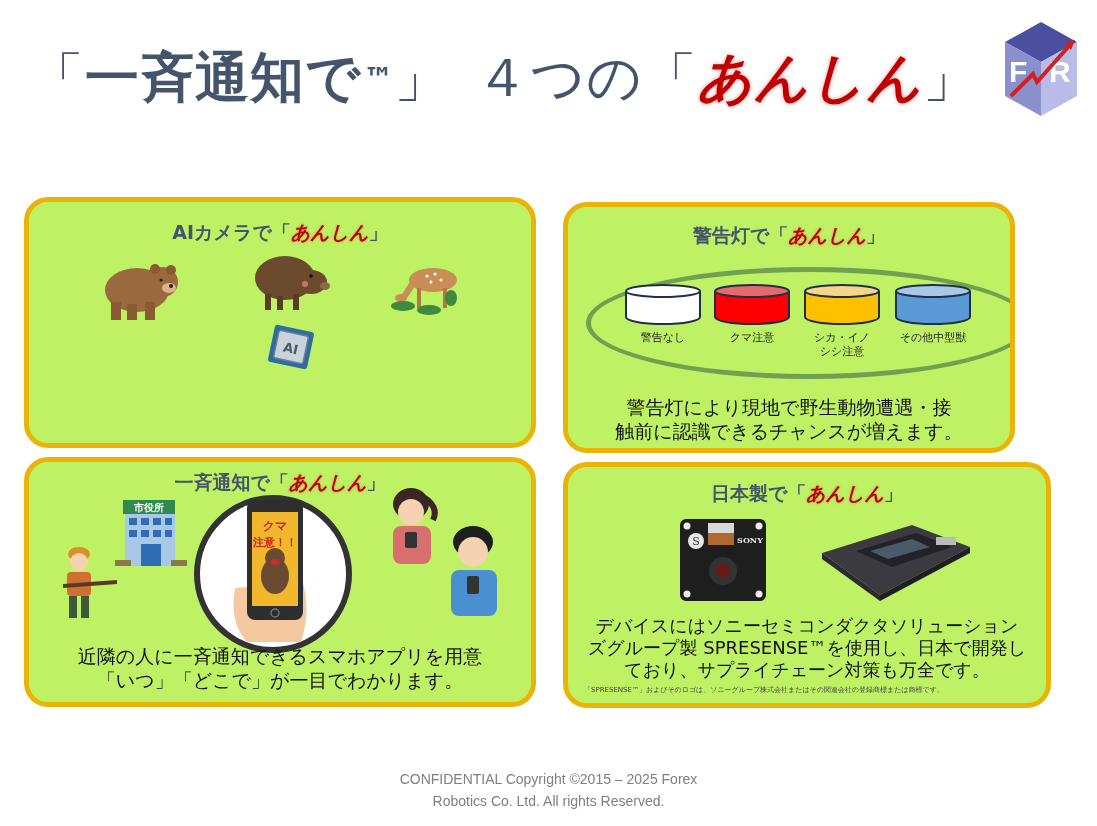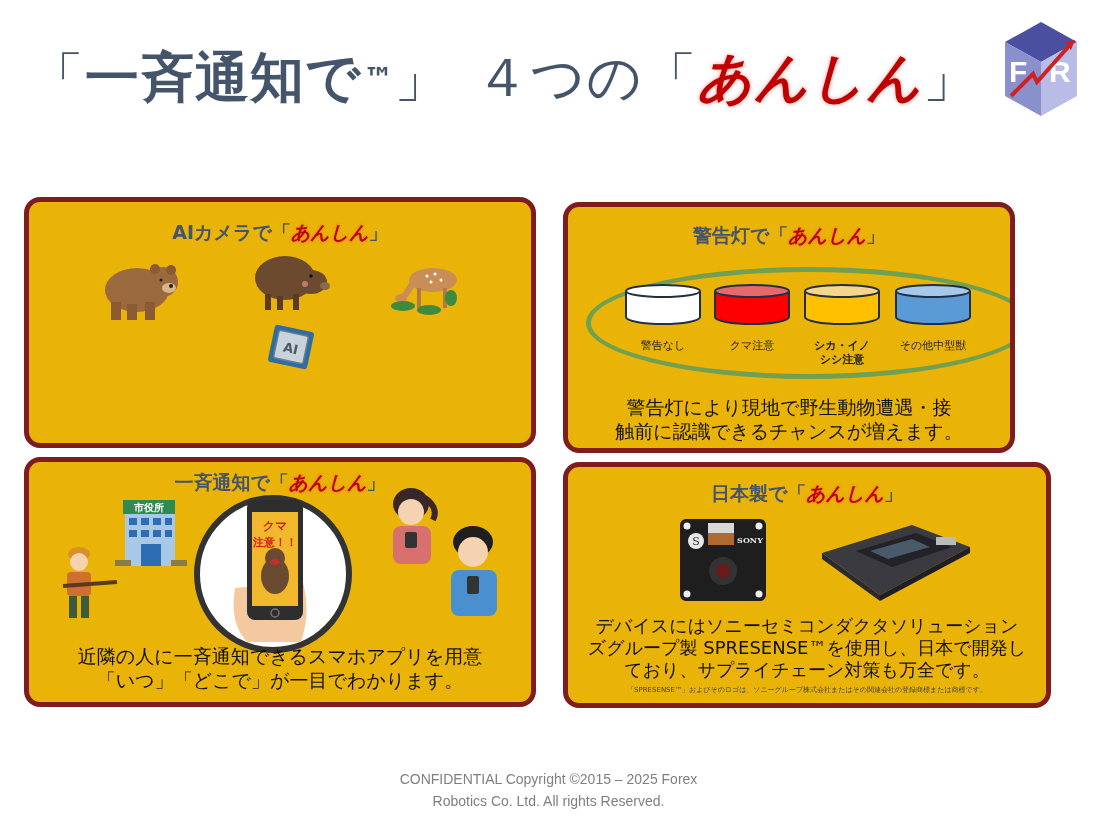--- a/index.html
+++ b/index.html
@@ -17,48 +17,48 @@
   .title .bold { font-weight:bold; }
   .title .tm { font-size:30px; vertical-align:super; font-weight:bold; margin-left:2px; }
   .title .thin { font-weight:normal; }
   .title .red {
     color:#c00000; font-weight:bold; font-style:italic;
     text-shadow:0 0 4px rgba(220,60,60,0.5);
   }
   .logo { position:absolute; left:1003px; top:20px; width:76px; height:98px; }
 
   .panel {
-    position:absolute; border:5px solid #7f1d1d; border-radius:16px;
-    background:#eab308; box-sizing:border-box; overflow:hidden;
+    position:absolute; border:5px solid #eab308; border-radius:24px;
+    background:#bef264; box-sizing:border-box; overflow:hidden;
   }
   .panel-title {
     position:absolute; left:0; right:0; text-align:center;
     font-size:19px; font-weight:bold; color:#44546a; white-space:nowrap;
   }
   .panel-title .red {
     color:#c00000; font-style:italic;
     text-shadow:0 0 3px rgba(220,60,60,0.5);
   }
   .panel-body {
     position:absolute; left:0; right:0; text-align:center;
     font-size:19px; color:#111; line-height:24px; white-space:nowrap;
   }
   .small-note {
-    position:absolute; left:0; right:0; text-align:center;
+    position:absolute; left:16px; right:0; 
     font-size:7px; color:#444; white-space:nowrap;
   }
 
   .lamp-oval {
     position:absolute; left:18px; top:60px; width:446px; height:112px;
     border:5px solid #70a050; border-radius:50%; box-sizing:border-box;
   }
   .lamp { position:absolute; width:78px; }
   .lamp svg { display:block; }
   .lamp-label {
-    font-size:11px; color:#222; text-align:center; margin-top:12px; line-height:14px;
+    font-size:11px; color:#222; text-align:center; margin-top:4px; line-height:14px;
     white-space:pre-line;
   }
 
   .footer {
     position:absolute; left:0; right:0; top:768px; text-align:center;
     font-family:"Liberation Sans", sans-serif; font-size:14px; color:#7f7f7f; line-height:22px;
   }
   .footer div { white-space:nowrap; }
 
   .ill { position:absolute; }
@@ -158,21 +158,21 @@
   </div>
 
   <div class="lamp" style="left:145px; top:76px;">
     <svg width="78" height="44" viewBox="0 0 78 44">
       <path d="M2 8 L2 34 A37 7 0 0 0 76 34 L76 8" fill="#ff0000" stroke="#1f2f4a" stroke-width="2"></path>
       <ellipse cx="39" cy="8" rx="37" ry="6" fill="#e66a6a" stroke="#1f2f4a" stroke-width="2"></ellipse>
     </svg>
     <div class="lamp-label">クマ注意</div>
   </div>
 
-  <div class="lamp" style="left:235px; top:76px;font-weight:bold;">
+  <div class="lamp" style="left:235px; top:76px;">
     <svg width="78" height="44" viewBox="0 0 78 44">
       <path d="M2 8 L2 34 A37 7 0 0 0 76 34 L76 8" fill="#ffc000" stroke="#1f2f4a" stroke-width="2"></path>
       <ellipse cx="39" cy="8" rx="37" ry="6" fill="#f5d58a" stroke="#1f2f4a" stroke-width="2"></ellipse>
     </svg>
     <div class="lamp-label">シカ・イノ
 シシ注意</div>
   </div>
 
   <div class="lamp" style="left:326px; top:76px;">
     <svg width="78" height="44" viewBox="0 0 78 44">

